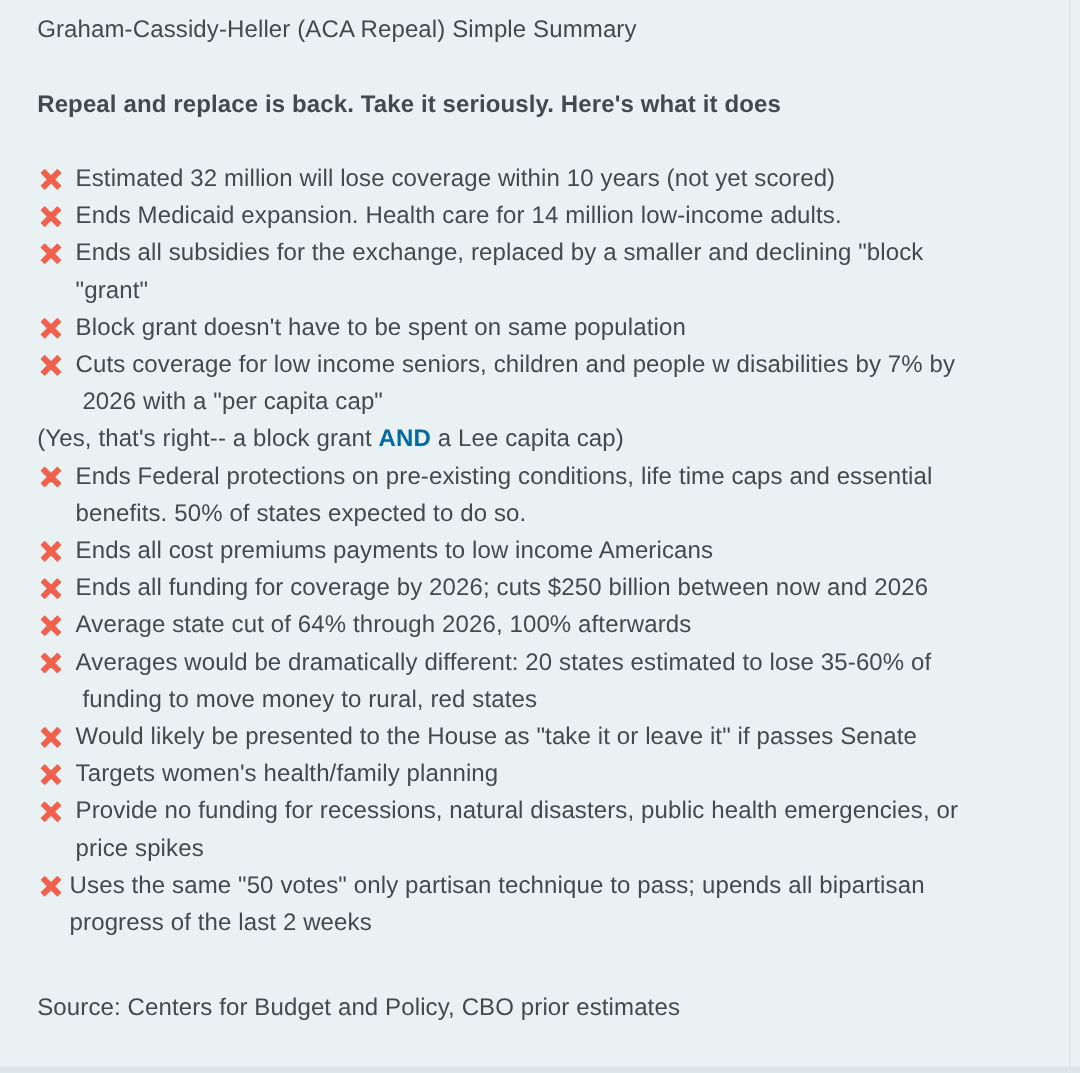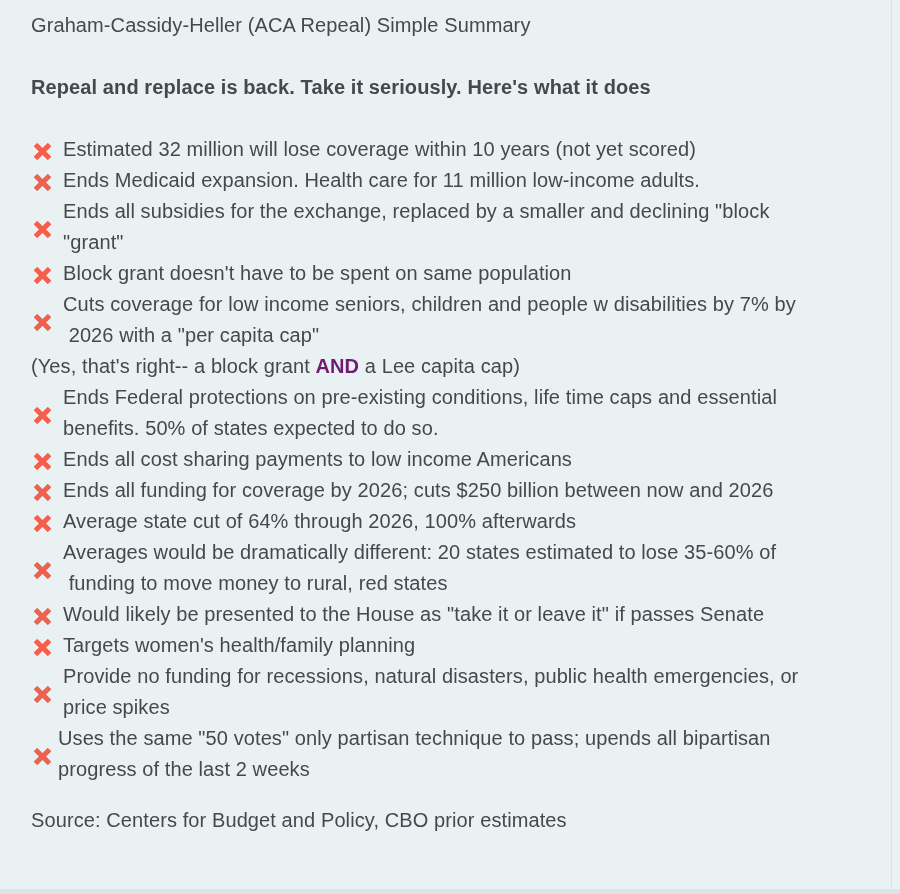--- a/index.html
+++ b/index.html
@@ -23,43 +23,43 @@
     font-size: 20px;
     line-height: 31px;
     letter-spacing: 0.1px;
     position: relative;
   }
   .title, .subtitle, .source {
     margin: 0;
   }
   .subtitle { margin-top: 31px; font-weight: bold; }
   .summary-list { margin-top: 31px; }
-  .source { margin-top: 20px; }
+  .source { margin-top: 40px; }
   .row {
     display: flex;
-    align-items: center;
+    align-items: flex-start;
     margin: 0;
   }
   .x-icon {
     flex: 0 0 23px;
     width: 23px;
     height: 23px;
     margin-top: 4px;
     margin-right: 9px;
     display: inline-block;
   }
   .x-icon svg { display: block; width: 23px; height: 23px; }
   .row-text {
     white-space: pre-wrap;
     flex: 1 1 auto;
   }
   .aside-note {
     margin: 0;
   }
-  .aside-note strong { font-weight: bold; color: #701a75; }
+  .aside-note strong { font-weight: bold; color: #0369a1; }
   .bottom-edge {
     position: absolute;
     left: 0;
     bottom: 0;
     width: 900px;
     height: 5px;
     background: #dbe5e8;
   }
   
   .right-edge {
@@ -90,21 +90,21 @@
         </span>
       <span class="row-text">Estimated 32 million will lose coverage within 10 years (not yet scored)</span>
     </div>
 
     <div class="row">
       <span class="x-icon">
           <svg viewBox="0 0 24 24">
             <path d="M3.7 6.5 L6.5 3.7 L12 9.2 L17.5 3.7 L20.3 6.5 L14.8 12 L20.3 17.5 L17.5 20.3 L12 14.8 L6.5 20.3 L3.7 17.5 L9.2 12 Z" fill="#f2604d" stroke="#f2604d" stroke-width="1.2" stroke-linejoin="round"></path>
           </svg>
         </span>
-      <span class="row-text">Ends Medicaid expansion. Health care for 11 million low-income adults.</span>
+      <span class="row-text">Ends Medicaid expansion. Health care for 14 million low-income adults.</span>
     </div>
 
     <div class="row">
       <span class="x-icon">
           <svg viewBox="0 0 24 24">
             <path d="M3.7 6.5 L6.5 3.7 L12 9.2 L17.5 3.7 L20.3 6.5 L14.8 12 L20.3 17.5 L17.5 20.3 L12 14.8 L6.5 20.3 L3.7 17.5 L9.2 12 Z" fill="#f2604d" stroke="#f2604d" stroke-width="1.2" stroke-linejoin="round"></path>
           </svg>
         </span>
       <span class="row-text">Ends all subsidies for the exchange, replaced by a smaller and declining "block
 "grant"</span>
@@ -140,21 +140,21 @@
       <span class="row-text">Ends Federal protections on pre-existing conditions, life time caps and essential
 benefits. 50% of states expected to do so.</span>
     </div>
 
     <div class="row">
       <span class="x-icon">
           <svg viewBox="0 0 24 24">
             <path d="M3.7 6.5 L6.5 3.7 L12 9.2 L17.5 3.7 L20.3 6.5 L14.8 12 L20.3 17.5 L17.5 20.3 L12 14.8 L6.5 20.3 L3.7 17.5 L9.2 12 Z" fill="#f2604d" stroke="#f2604d" stroke-width="1.2" stroke-linejoin="round"></path>
           </svg>
         </span>
-      <span class="row-text">Ends all cost sharing payments to low income Americans</span>
+      <span class="row-text">Ends all cost premiums payments to low income Americans</span>
     </div>
 
     <div class="row">
       <span class="x-icon">
           <svg viewBox="0 0 24 24">
             <path d="M3.7 6.5 L6.5 3.7 L12 9.2 L17.5 3.7 L20.3 6.5 L14.8 12 L20.3 17.5 L17.5 20.3 L12 14.8 L6.5 20.3 L3.7 17.5 L9.2 12 Z" fill="#f2604d" stroke="#f2604d" stroke-width="1.2" stroke-linejoin="round"></path>
           </svg>
         </span>
       <span class="row-text">Ends all funding for coverage by 2026; cuts $250 billion between now and 2026</span>
     </div>

